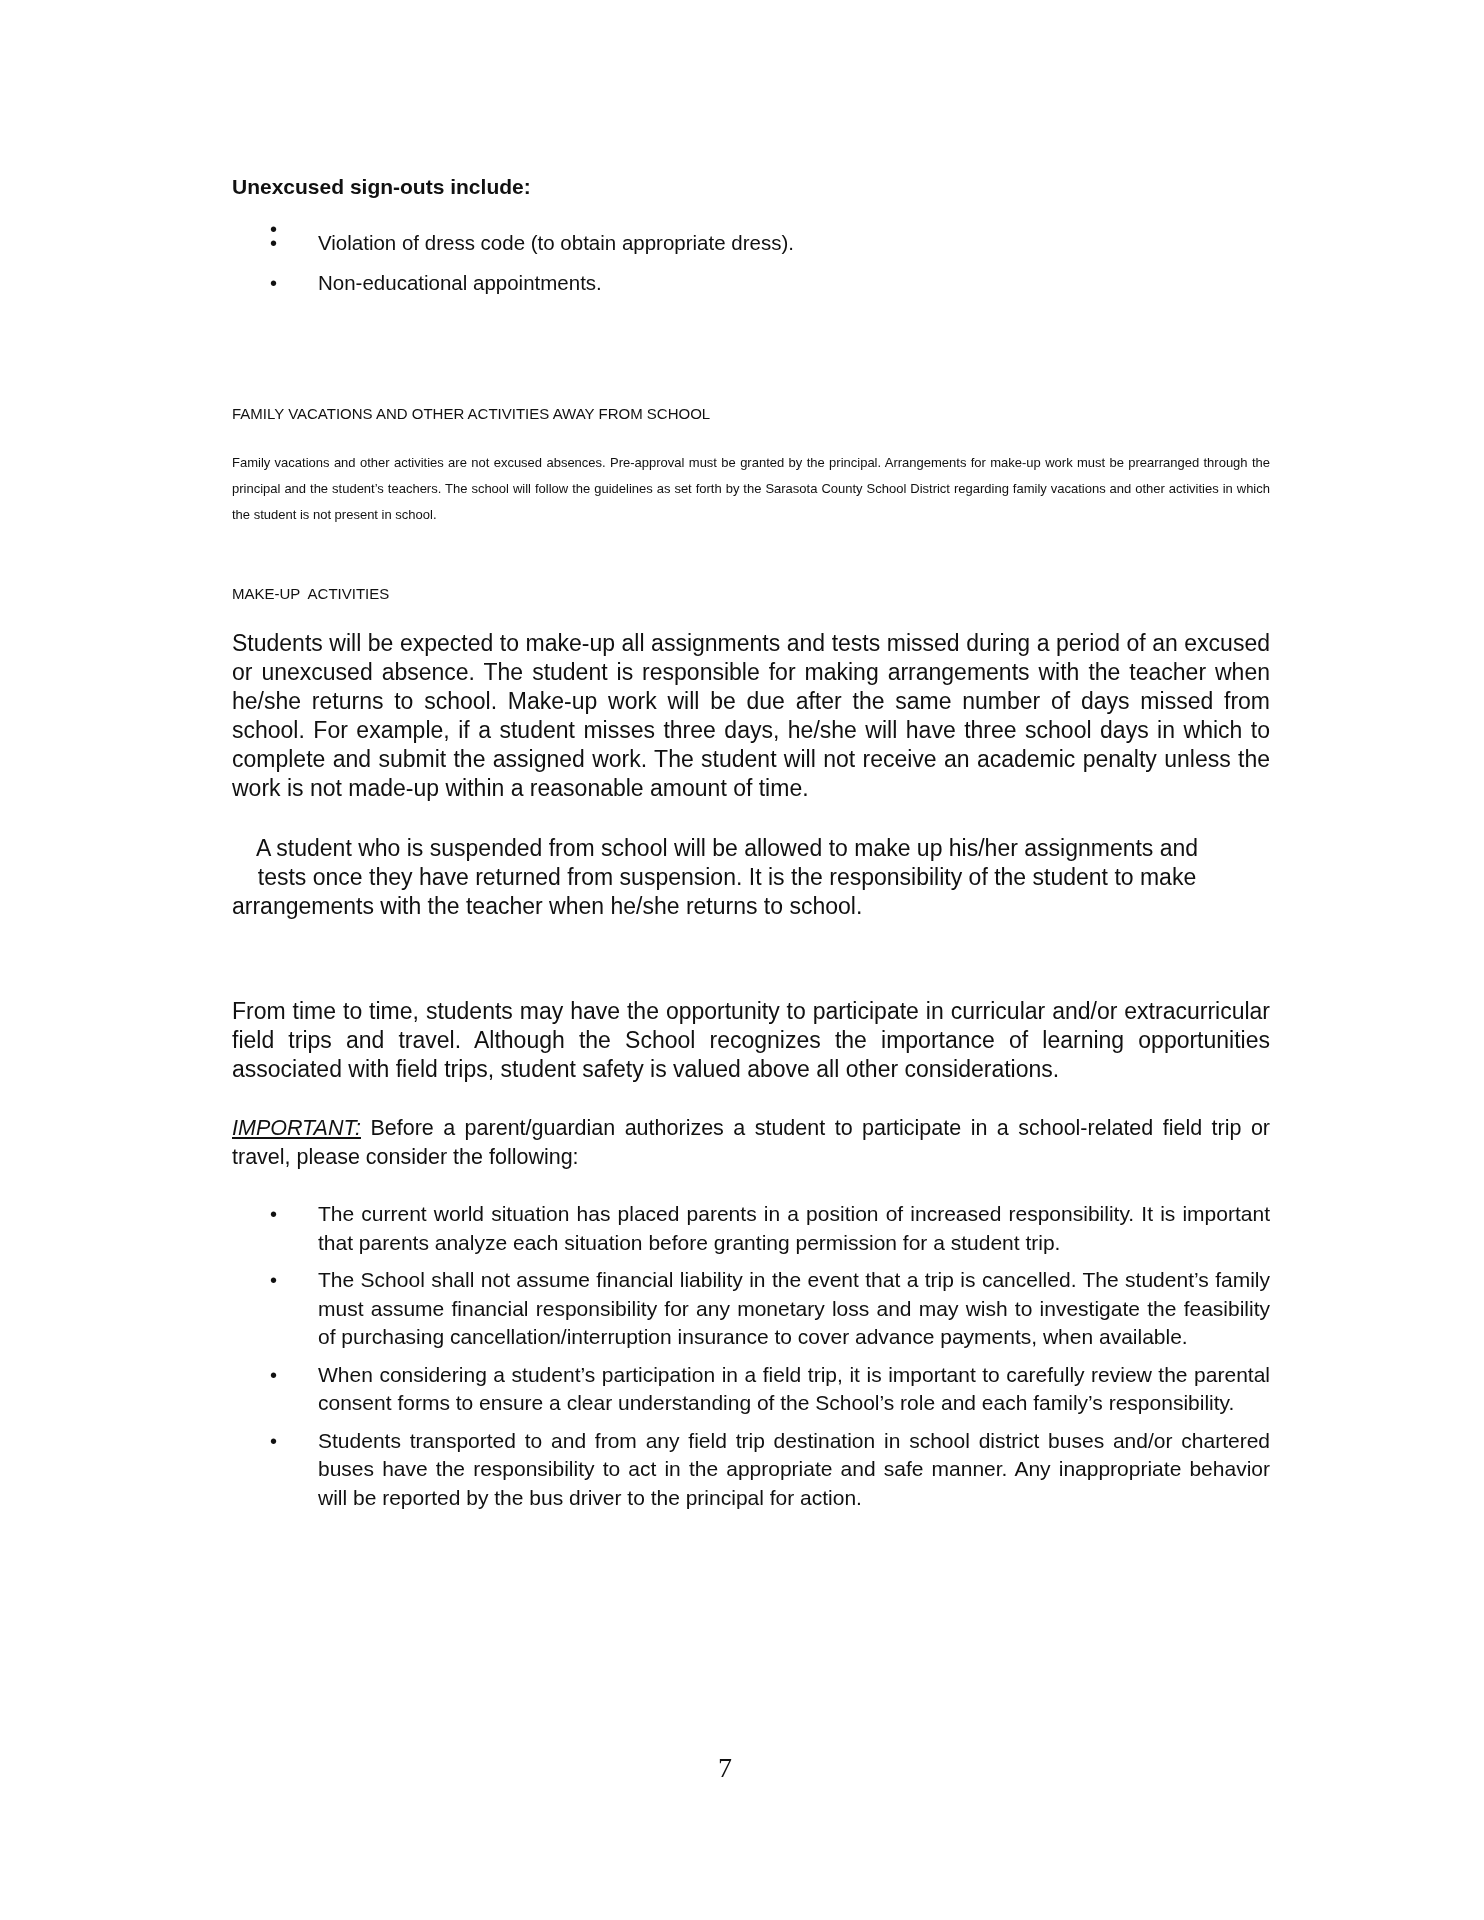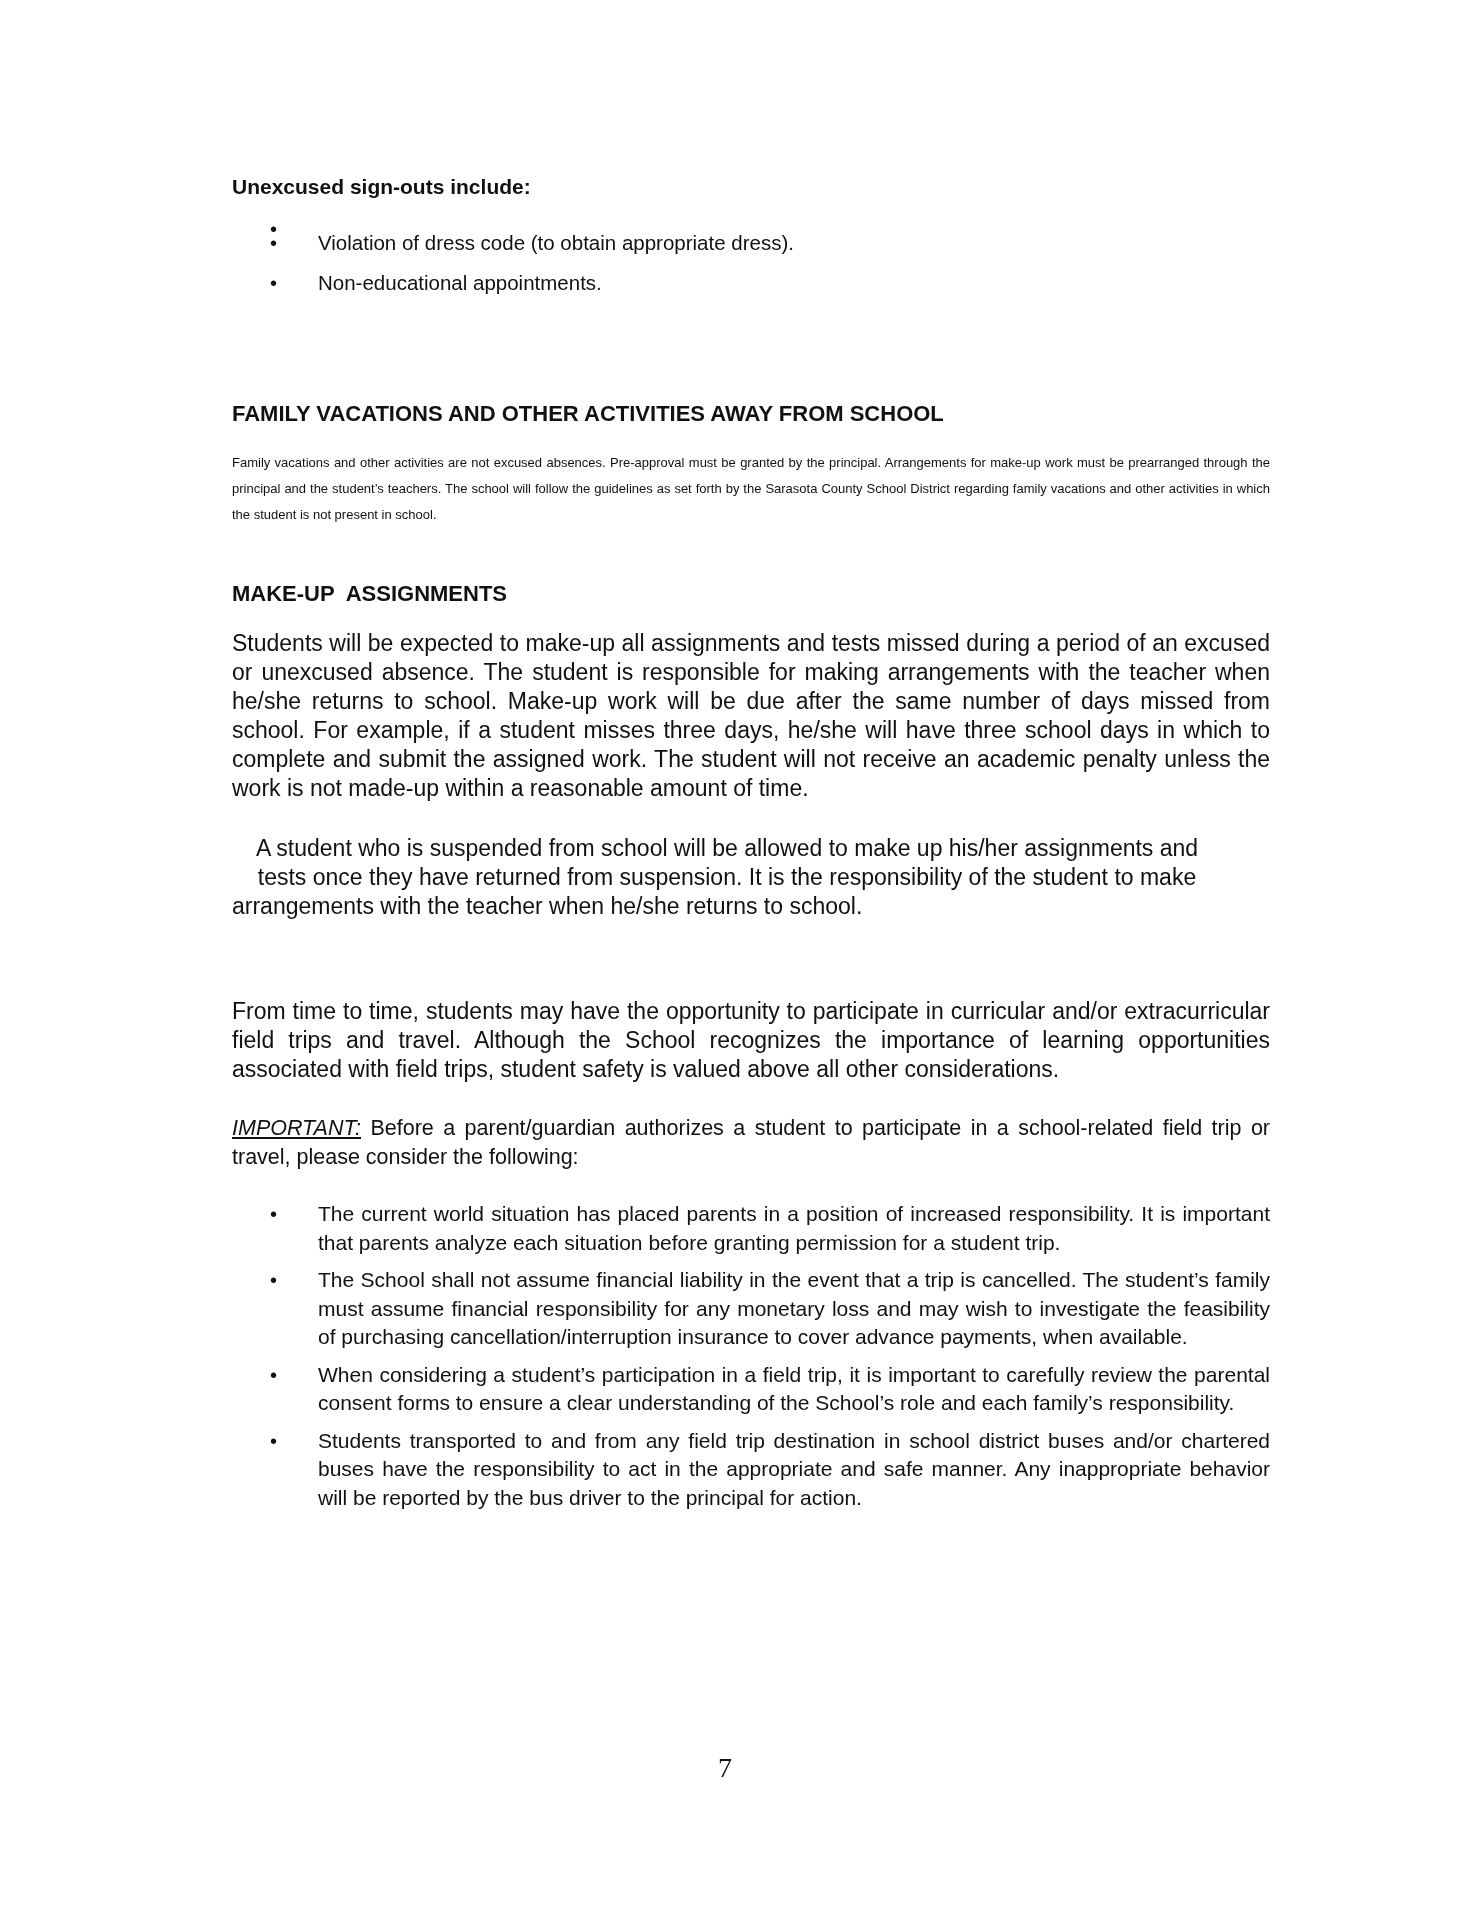--- a/index.html
+++ b/index.html
@@ -1,20 +1,20 @@
 <!DOCTYPE html>
 <html><head>
   <meta charset="utf-8">
   <style>
     html, body { margin: 0; padding: 0; background: #ffffff; }
     body { width: 1484px; height: 1920px; position: relative; overflow: hidden; color: #111111;
            font-family: "Liberation Sans", sans-serif; }
     .page { position: absolute; left: 0; top: 0; width: 1484px; height: 1920px; background: #fff; }
     .blk { position: absolute; left: 232px; width: 1038px; margin: 0; }
-    .heading { font-weight: bold; font-size: 22px; line-height: 26px; letter-spacing: 0px; }
+    .heading { font-weight: normal; font-size: 15px; line-height: 26px; letter-spacing: 0px; }
     .sub-heading { font-weight: bold; font-size: 21px; line-height: 26px; }
     .p-small { font-size: 13px; line-height: 26px; text-align: justify; text-align-last: left; }
     .p-large { font-size: 23px; line-height: 29px; text-align: justify; text-align-last: left; }
     ul.bullets { list-style: none; margin: 0; padding: 0; }
     ul.bullets li { position: relative; padding-left: 86px; }
     ul.bullets li .dot { position: absolute; left: 38px; top: 0; font-size: 20px; }
     .b1 li { font-size: 20.5px; line-height: 26px; margin-bottom: 14px; }
     .b2 li { font-size: 21px; line-height: 28.5px; margin-bottom: 9px; text-align: justify; text-align-last: left; }
     .b2 li .dot { top: 1px; }
     .imp-label { font-style: italic; text-decoration: underline; }
@@ -29,21 +29,21 @@
   <h3 class="blk sub-heading" style="top:174px;">Unexcused sign-outs include:</h3>
   <ul class="blk bullets b1" style="top:216px;">
     <li><span class="dot">•</span></li>
     <li><span class="dot">•</span><span>Violation of dress code (to obtain appropriate dress).</span></li>
     <li><span class="dot">•</span><span>Non-educational appointments.</span></li>
   </ul>
 
   <h2 class="blk heading" style="top:401px;">FAMILY VACATIONS AND OTHER ACTIVITIES AWAY FROM SCHOOL</h2>
   <p class="blk p-small" style="top:450px;">Family vacations and other activities are not excused absences. Pre-approval must be granted by the principal. Arrangements for make-up work must be prearranged through the principal and the student’s teachers. The school will follow the guidelines as set forth by the Sarasota County School District regarding family vacations and other activities in which the student is not present in school.</p>
 
-  <h2 class="blk heading" style="top:581px; white-space:pre;">MAKE-UP  ASSIGNMENTS</h2>
+  <h2 class="blk heading" style="top:581px; white-space:pre;">MAKE-UP  ACTIVITIES</h2>
   <p class="blk p-large" style="top:629px;">Students will be expected to make-up all assignments and tests missed during a period of an excused or unexcused absence. The student is responsible for making arrangements with the teacher when he/she returns to school. Make-up work will be due after the same number of days missed from school. For example, if a student misses three days, he/she will have three school days in which to complete and submit the assigned work. The student will not receive an academic penalty unless the work is not made-up within a reasonable amount of time.</p>
   <p class="blk p-large" style="top:834px; width:990px; text-align:center;">A student who is suspended from school will be allowed to make up his/her assignments and tests once they have returned from suspension. It is the responsibility of the student to make arrangements with the teacher when he/she returns to school.</p>
 
   <p class="blk p-large" style="top:997px;">From time to time, students may have the opportunity to participate in curricular and/or extracurricular field trips and travel. Although the School recognizes the importance of learning opportunities associated with field trips, student safety is valued above all other considerations.</p>
   <p class="blk p-large" style="top:1114px; font-size:21.5px;"><span class="imp-label">IMPORTANT:</span><span> Before a parent/guardian authorizes a student to participate in a school-related field trip or travel, please consider the following:</span></p>
 
   <ul class="blk bullets b2" style="top:1200px;">
     <li><span class="dot">•</span><span>The current world situation has placed parents in a position of increased responsibility. It is important that parents analyze each situation before granting permission for a student trip.</span></li>
     <li><span class="dot">•</span><span>The School shall not assume financial liability in the event that a trip is cancelled. The student’s family must assume financial responsibility for any monetary loss and may wish to investigate the feasibility of purchasing cancellation/interruption insurance to cover advance payments, when available.</span></li>
     <li><span class="dot">•</span><span>When considering a student’s participation in a field trip, it is important to carefully review the parental consent forms to ensure a clear understanding of the School’s role and each family’s responsibility.</span></li>

